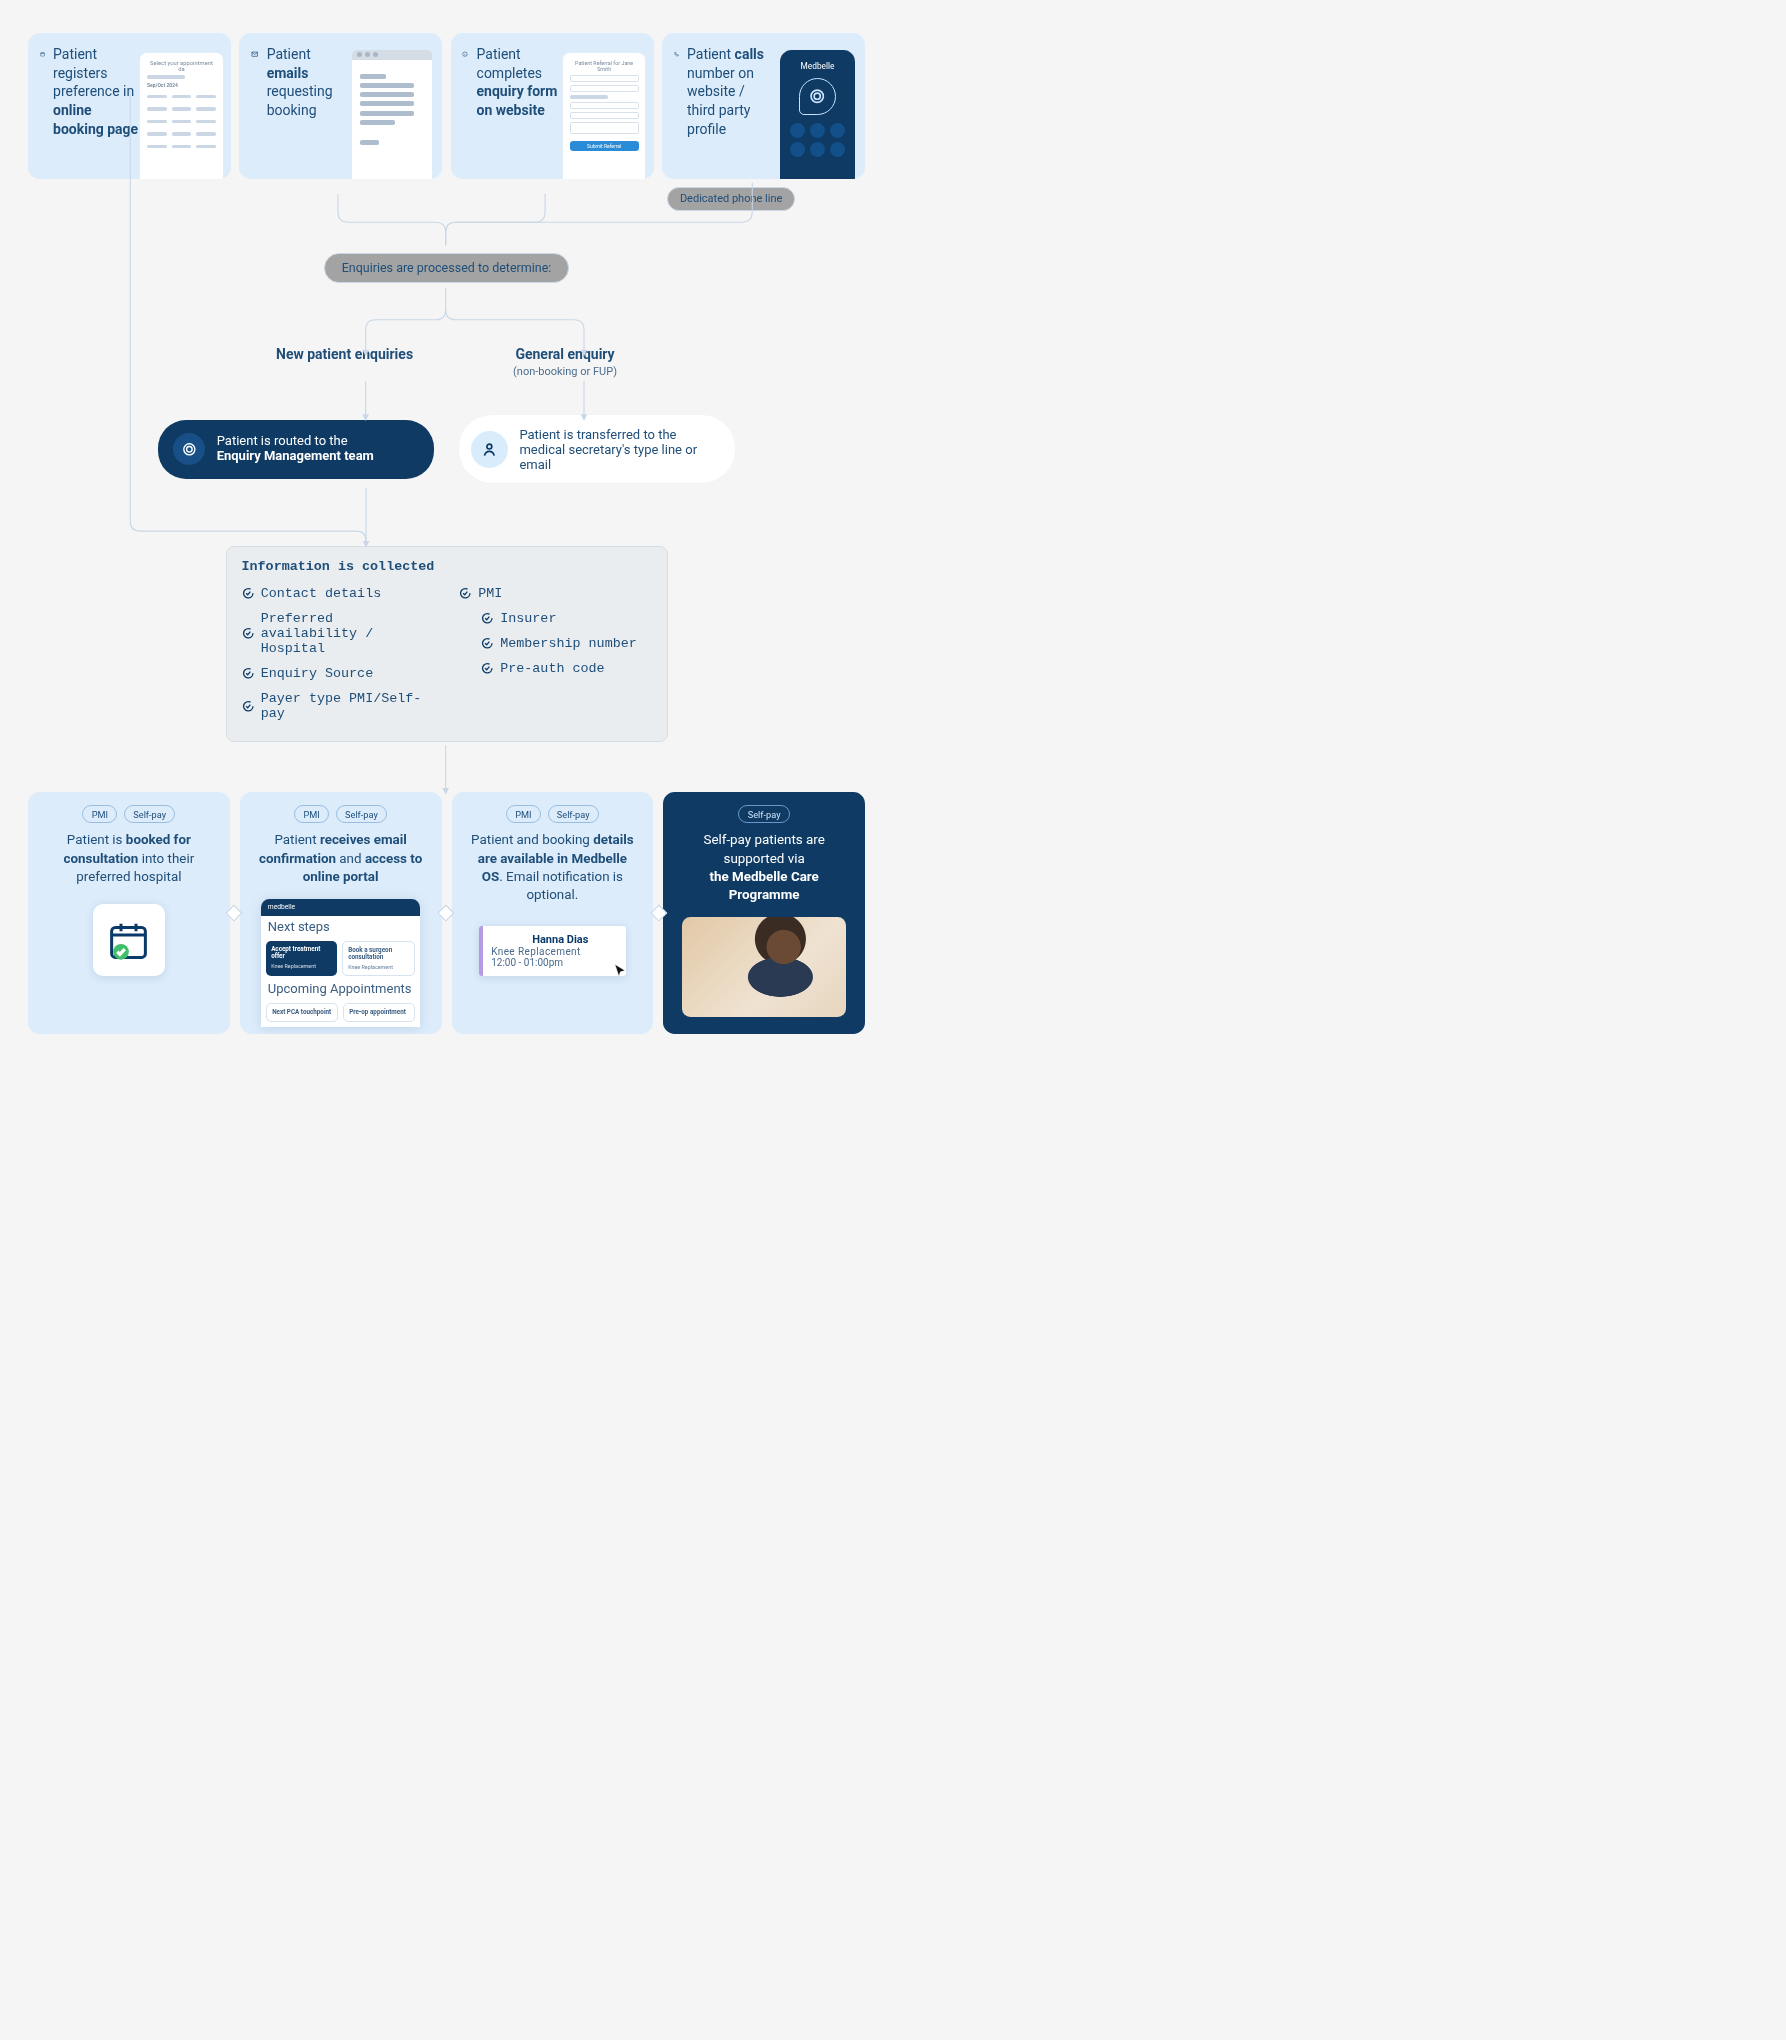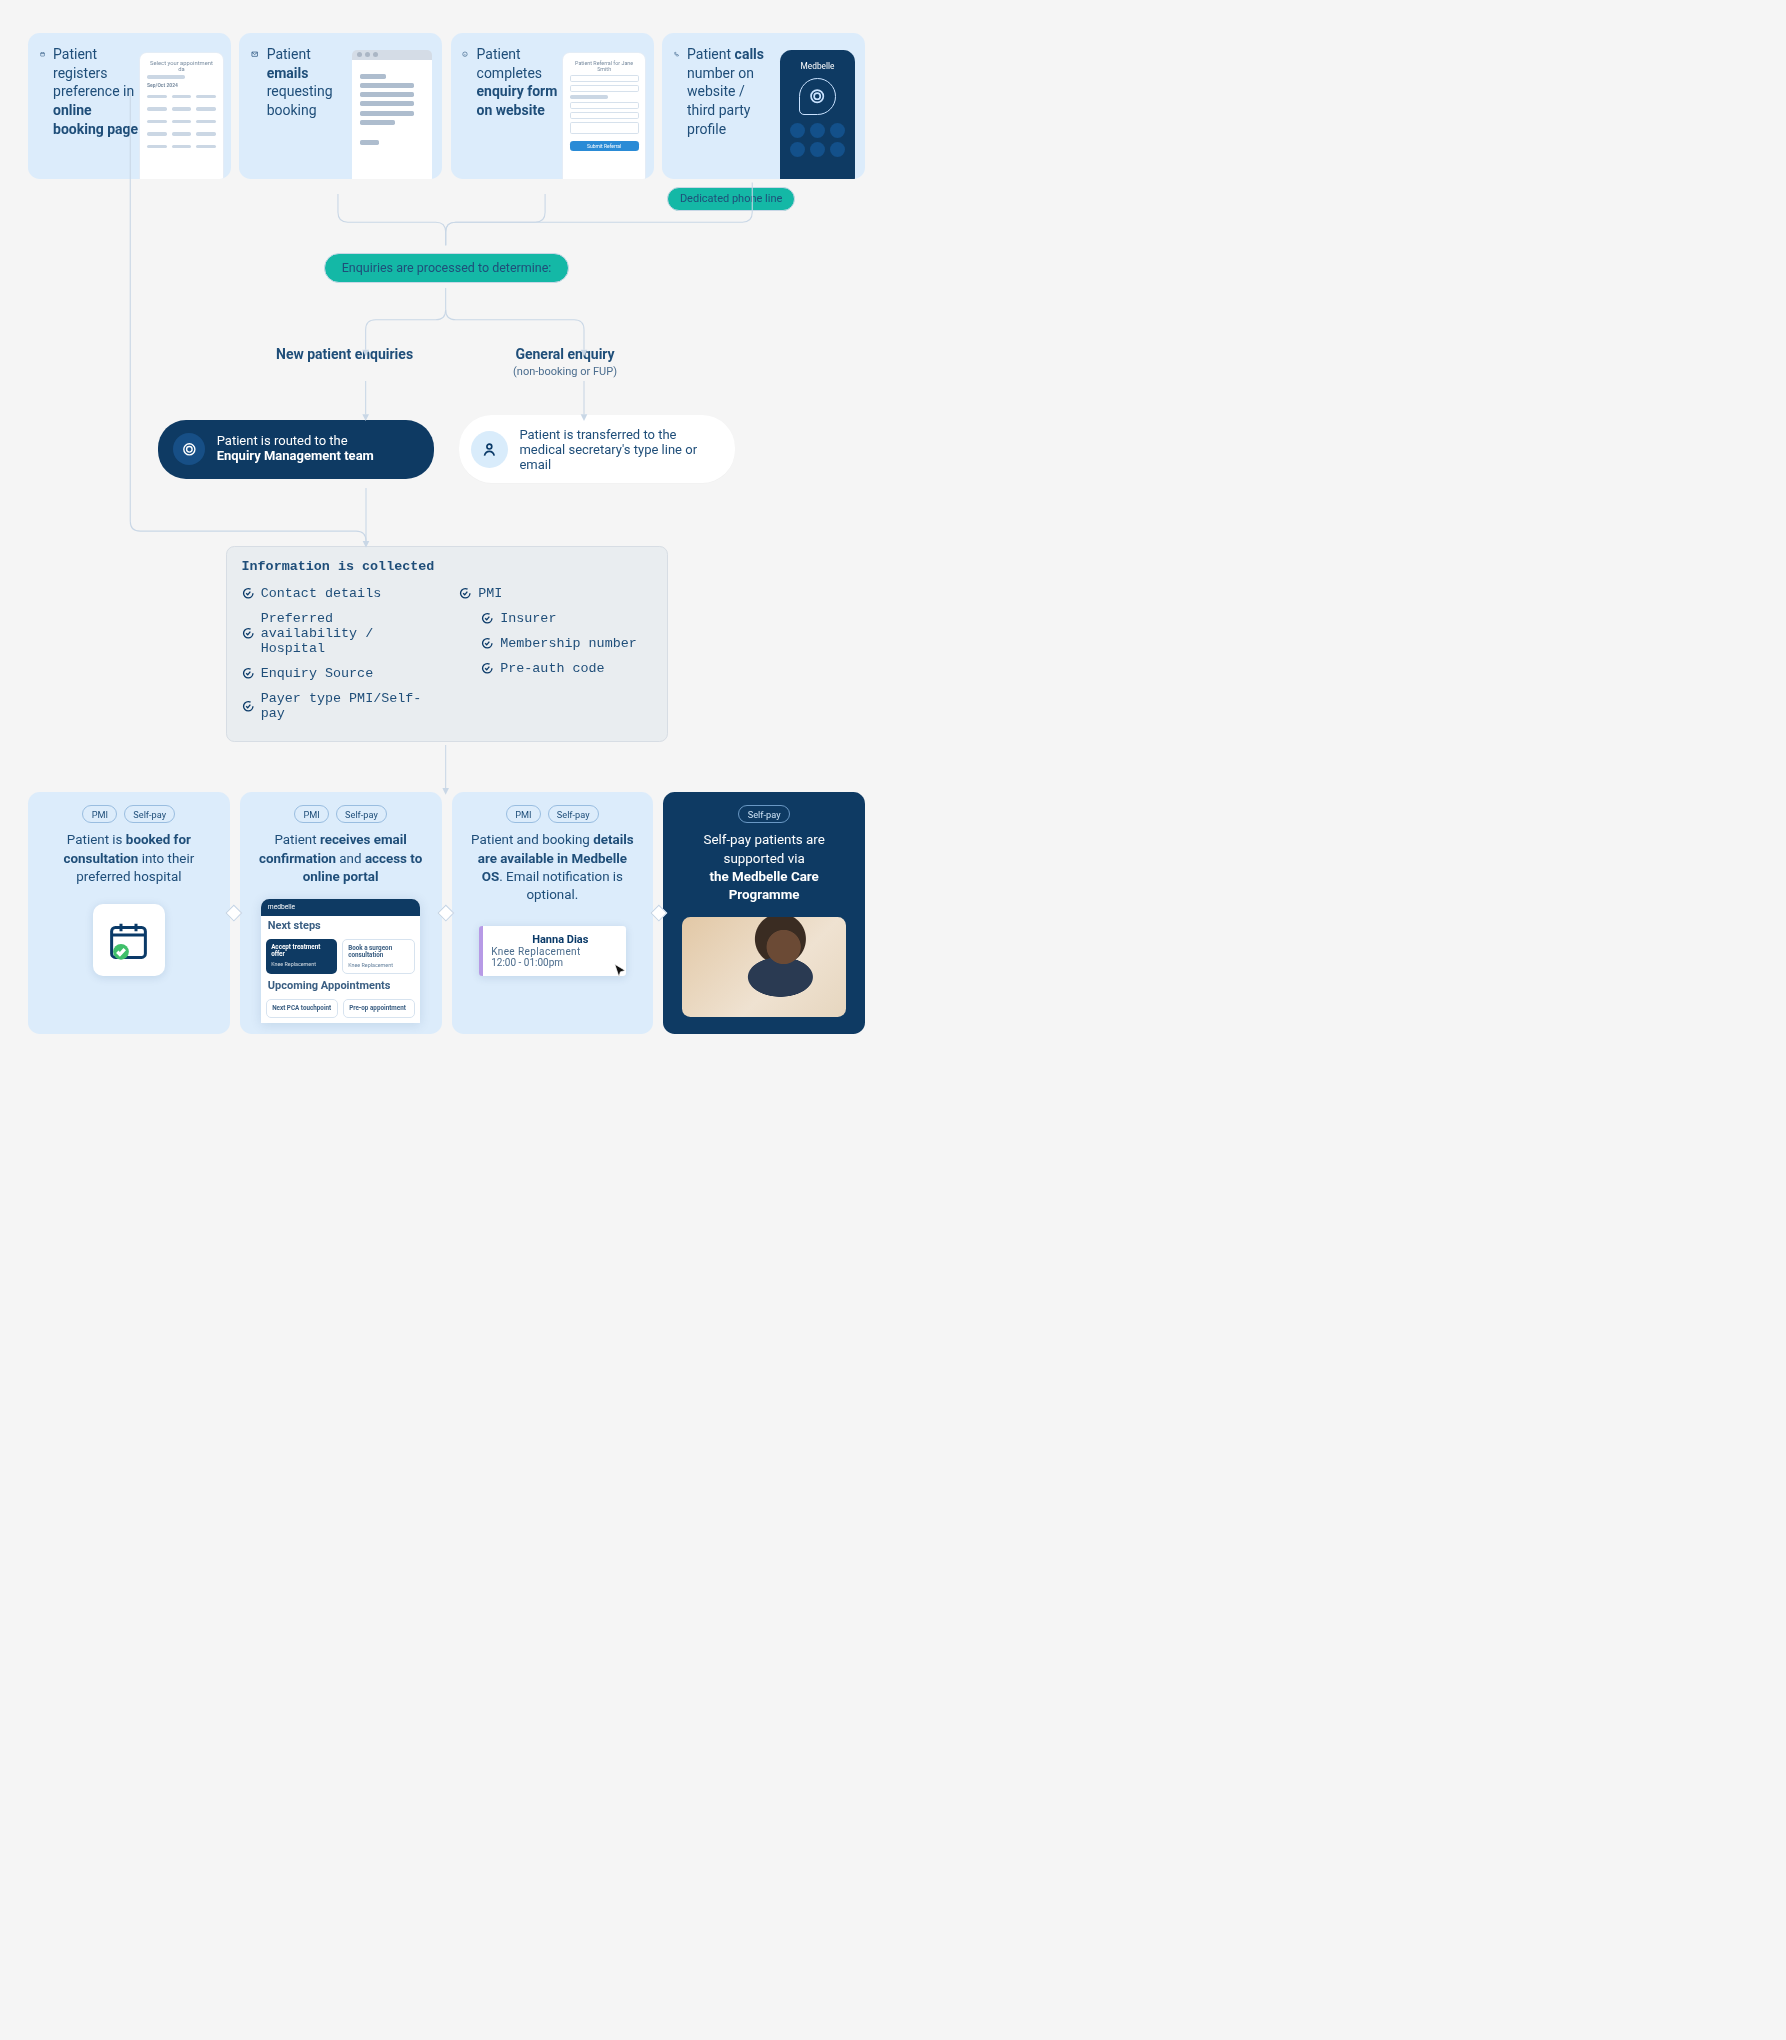--- a/index.html
+++ b/index.html
@@ -66,21 +66,21 @@
   
   .doc-wrap{position:absolute; right:-1.7px; top:5px; bottom:0; left:0;}
   .doc-tabs{height:10px;background:#d4dce6;border-radius:5px 5px 0 0;display:flex;gap:3.3px;padding:2.5px 5px;}
   .doc-tabs span{width:5px;height:5px;border-radius:50%;background:#aab6c5;}
   .doc-body{background:#fff;height:calc(100% - 10px);padding:10px 8.3px;}
   .doc-body .bar{height:5px;background:#aebdce;border-radius:1.7px;margin:4.2px 0;}
 
   
   .phone-chip-row{display:flex;justify-content:flex-end;margin:8.3px 70px 0 0;}
   .chip{
-    border:0.8px solid var(--line); background:#14b8a6; color:var(--text);
+    border:0.8px solid var(--line); background:#a3a3a3; color:var(--text);
     font-size:11px; padding:4.2px 11.7px; border-radius:834px;
   }
 
   
   .connectors{position:relative;height:0;}
   .connectors svg{position:absolute;overflow:visible;}
 
   
   .center-chip-row{display:flex;justify-content:center;margin-top:42px;}
 
@@ -128,21 +128,21 @@
 
   .cal-tile{margin-top:18.4px;width:72px;height:72px;background:#fff;border-radius:10px;display:flex;align-items:center;justify-content:center;box-shadow:0 1.7px 8.3px rgba(10,58,104,.12);}
 
   .portal-ui{margin-top:13.4px;width:159px;background:#fff;border-radius:8.3px 8.3px 0 0;overflow:hidden;font-size:6.7px;color:#3a5e82;text-align:left;box-shadow:0 1.7px 11.7px rgba(10,58,104,.12);}
   .portal-top{background:var(--navy-dark);color:#fff;padding:4.2px 6.7px;font-size:6.7px;}
   .portal-row{display:flex;gap:5px;padding:5px;}
   .portal-tile{flex:1;border:0.8px solid #d7e3ef;border-radius:5px;padding:5px;}
   .portal-tile.dark{background:var(--navy-dark);color:#fff;border:none;}
   .portal-tile .t{font-weight:700;font-size:6.3px;line-height:1.15;}
   .portal-tile .s{font-size:5.4px;opacity:.8;margin-top:3.3px;}
-  .portal-label{padding:0 6.7px 1.7px;font-weight:700;font-size:11px;}
+  .portal-label{padding:0 6.7px 1.7px;font-weight:400;font-size:13px;}
 
   .record-card{
     margin-top:22px;width:147px;background:#fff;border-radius:3.3px;
     border-left:4.2px solid #b79ae6;padding:6.7px 8.3px 8.3px;text-align:left;
     font-size:10px;color:#4a6b8b;box-shadow:0 1.7px 8.3px rgba(10,58,104,.12);position:relative;
   }
   .record-card .name{color:var(--navy);font-weight:700;font-size:11px;margin-left:41px;}
   .cursor{position:absolute;right:-3.3px;bottom:-5px;}
 
   .photo{

